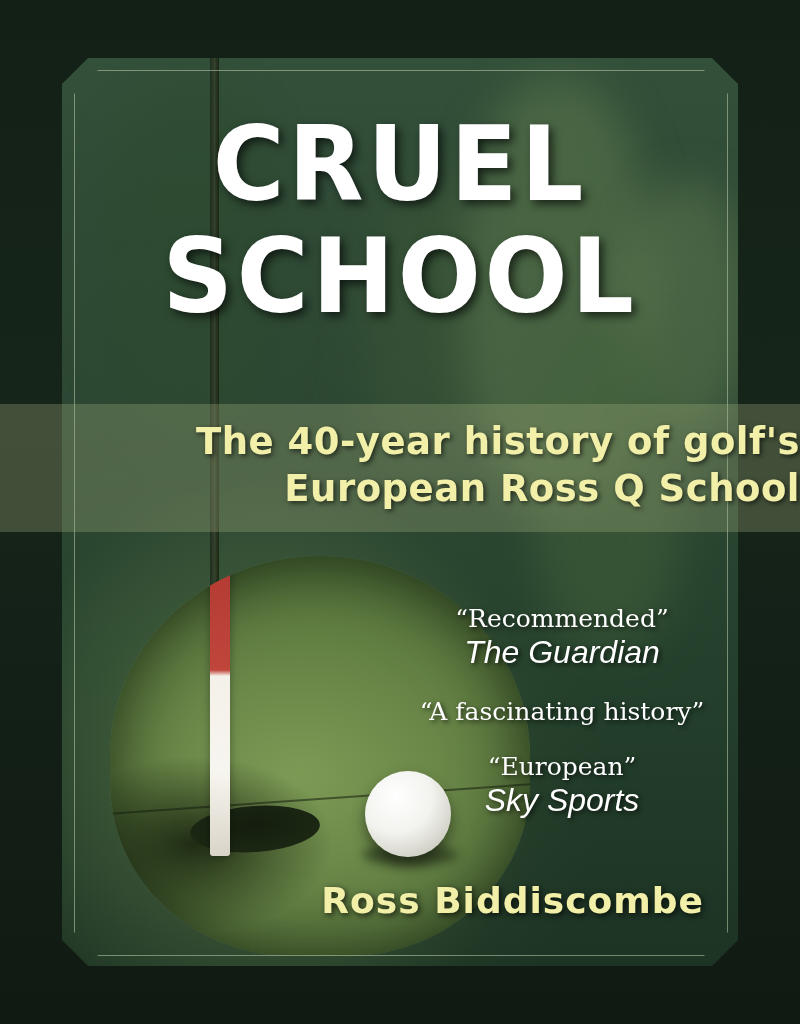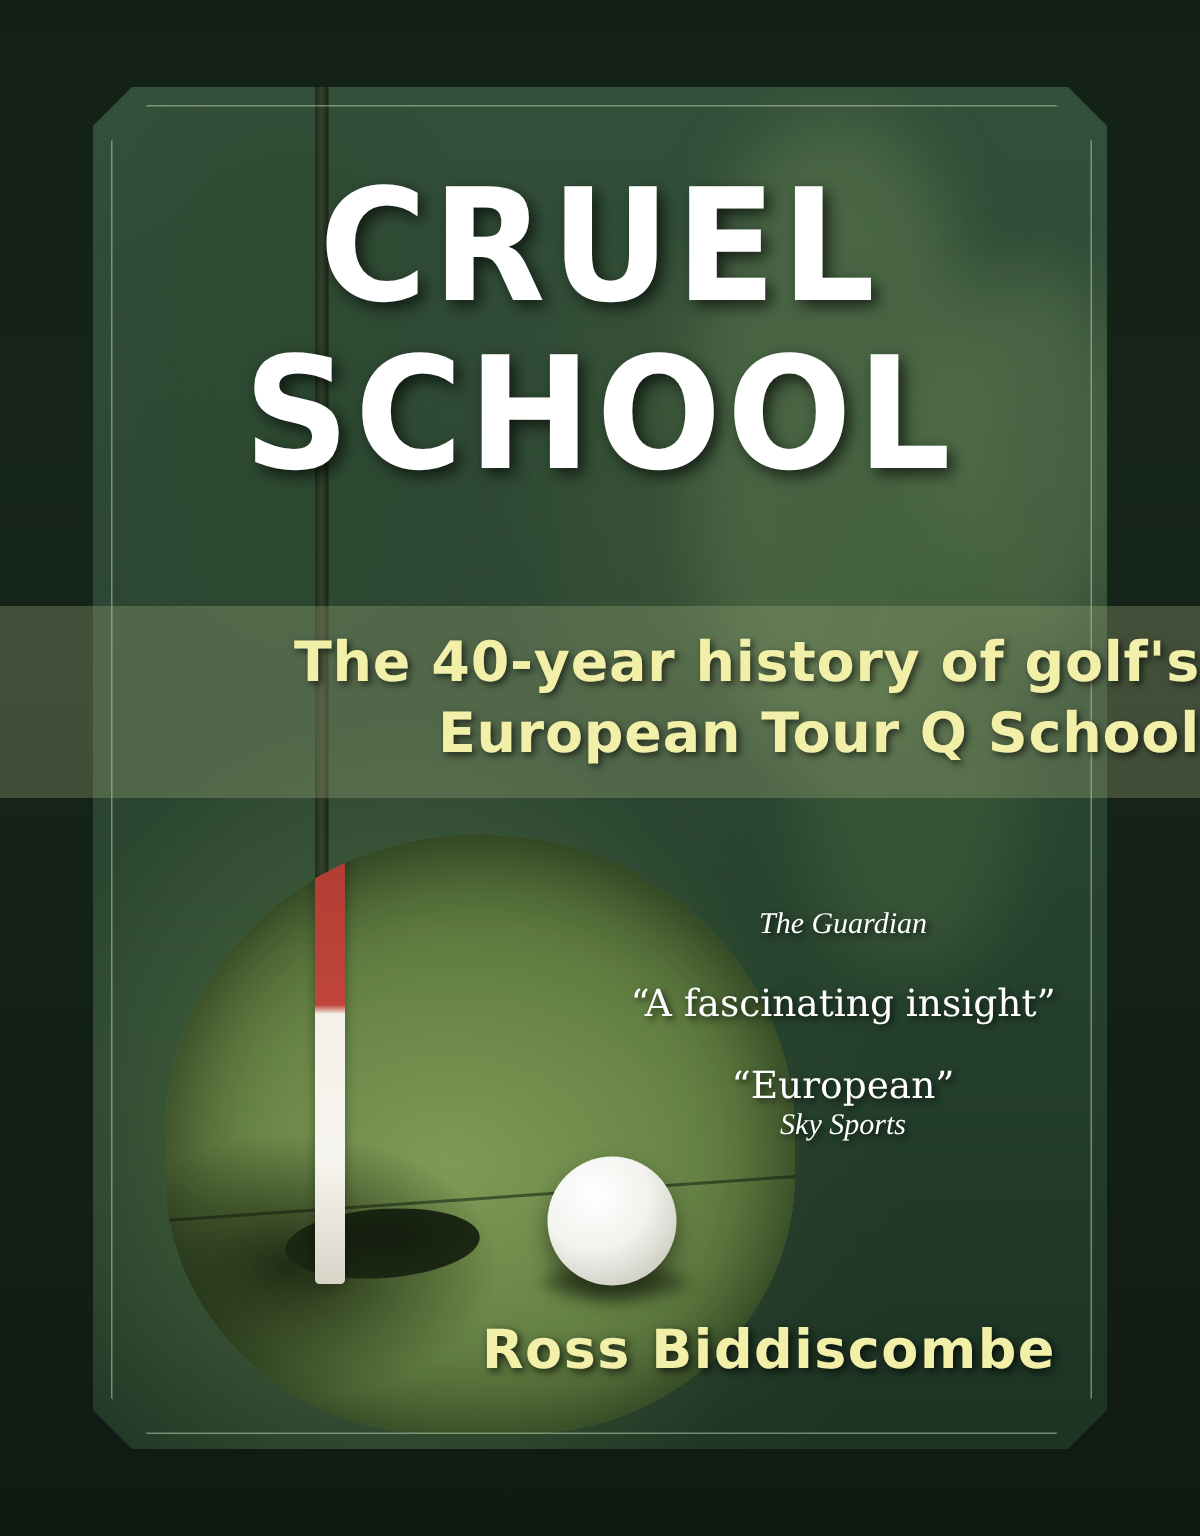--- a/index.html
+++ b/index.html
@@ -203,23 +203,23 @@
     color: #ffffff;
   }
   .quote-group { margin-bottom: 26px; }
   .quote-text {
     font-family: "DejaVu Serif", serif;
     font-size: 25px;
     line-height: 1.16;
     text-shadow: 2px 2px 5px rgba(0,0,0,0.7);
   }
   .quote-source {
-    font-family: Liberation Serif, serif;
+    font-family: Liberation Sans, sans-serif;
     font-style: italic;
-    font-size: 20px;
+    font-size: 32px;
     line-height: 1.2;
     text-shadow: 2px 2px 5px rgba(0,0,0,0.7);
   }
 
   
   .author {
     position: absolute;
     right: 96px;
     top: 880px;
     color: #f2efa8;
@@ -258,29 +258,30 @@
   <div class="inner-line"></div>
 
   <div class="title-block">
     <div class="title-line">CRUEL</div>
     <div class="title-line">SCHOOL</div>
   </div>
 
   <div class="subtitle-band"></div>
   <div class="subtitle-text">
     <div>The 40-year history of golf's</div>
-    <div>European Tour Q School</div>
+    <div>European Ross Q School</div>
   </div>
 
   <div class="quotes">
     <div class="quote-group">
+      <div class="quote-text">“Recommended”</div>
       <div class="quote-source">The Guardian</div>
     </div>
     <div class="quote-group">
-      <div class="quote-text">“A fascinating insight”</div>
+      <div class="quote-text">“A fascinating history”</div>
     </div>
     <div class="quote-group">
       <div class="quote-text">“European”</div>
       <div class="quote-source">Sky Sports</div>
     </div>
   </div>
 
   <div class="author">Ross Biddiscombe</div>
 </div>
 

